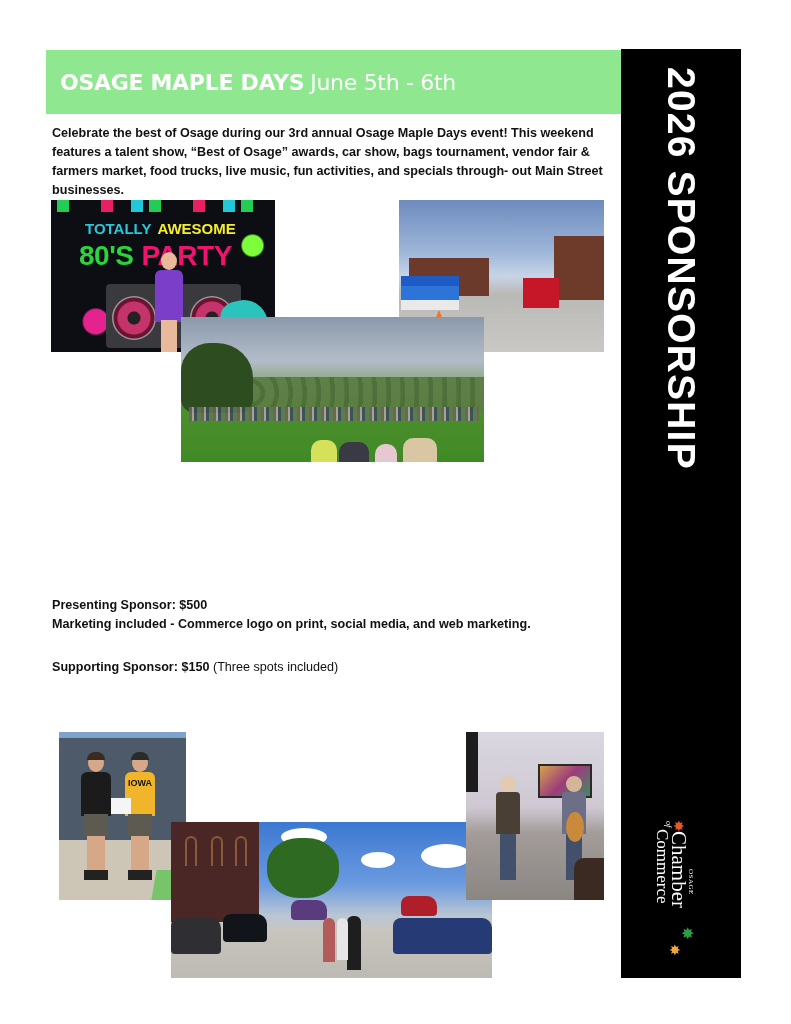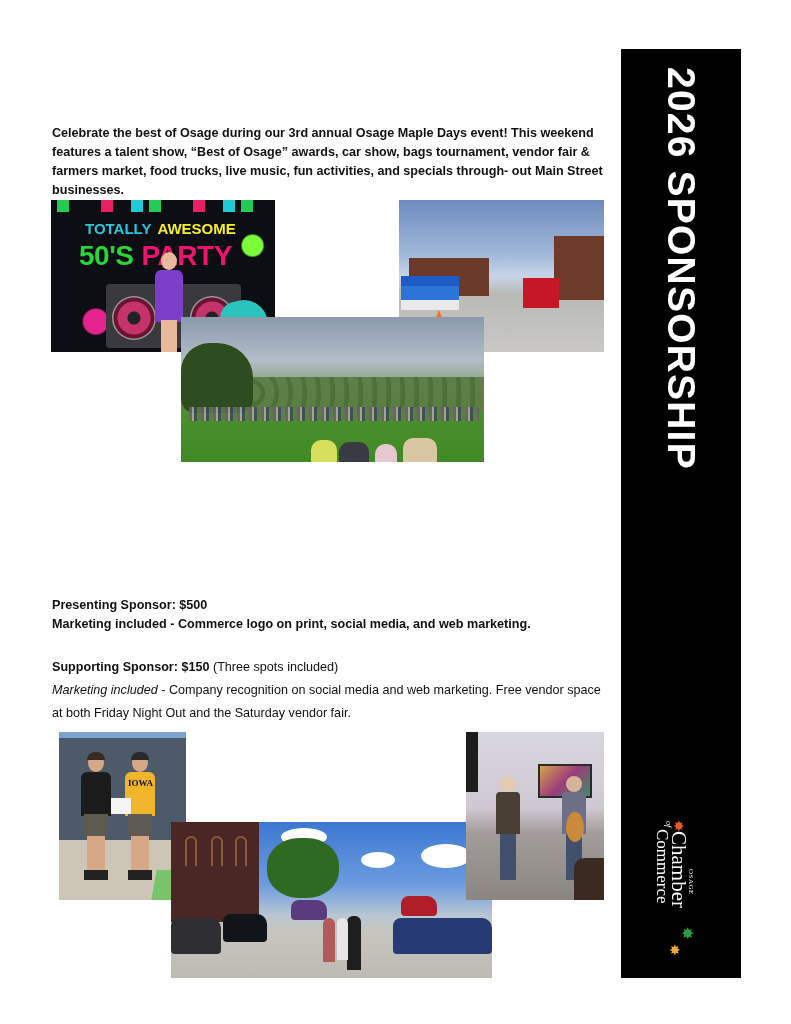--- a/index.html
+++ b/index.html
@@ -117,20 +117,24 @@
   .singer .b { position: absolute; left: 0; top: 16px; width: 24px; height: 42px; background: #4a3f35; border-radius: 4px 4px 0 0; }
   .singer .l { position: absolute; left: 4px; top: 58px; width: 16px; height: 46px; background: #42506c; }
   .guitar { position: absolute; left: 100px; top: 80px; width: 18px; height: 30px; border-radius: 50%; background: #c98a3c; }
   .drum { position: absolute; left: 108px; top: 126px; width: 30px; height: 42px; background: #3b2a22; border-radius: 10px 0 0 0; }
 </style>
 </head>
 <body>
 
 <div class="page">
 
+  <div class="title-bar">
+    <span class="t-bold">OSAGE MAPLE DAYS</span>
+    <span class="t-light">June 5th - 6th</span>
+  </div>
 
   <div class="side-bar">
     <div class="side-title">2026 SPONSORSHIP</div>
     <div class="logo">
       <span class="leaf" style="left:22px;top:0px;color:#e8572a;">✸</span>
       <div class="logo-text">
         <span class="l-osage">OSAGE</span>
         <span class="l-chamber">Chamber</span>
         <span class="l-of">of</span>
         <span class="l-commerce">Commerce</span>
@@ -141,21 +145,21 @@
   </div>
 
   <p class="para para-1">Celebrate the best of Osage during our 3rd annual Osage Maple Days event! This weekend features a talent show, “Best of Osage” awards, car show, bags tournament, vendor fair &amp; farmers market, food trucks, live music, fun activities, and specials through- out Main Street businesses.</p>
 
   <div class="photo photo-party">
     <div class="party-top"></div>
     <div class="party-l1">
       <span class="c1">TOTALLY</span><span class="c2">AWESOME</span>
     </div>
     <div class="party-l2">
-      <span class="c1">50'S</span><span class="c2">PARTY</span>
+      <span class="c1">80'S</span><span class="c2">PARTY</span>
     </div>
     <div class="boombox">
       <div class="speaker" style="left:6px;"></div>
       <div class="speaker" style="left:84px;"></div>
     </div>
     <div class="girl">
       <div class="hair"></div>
         <div class="head"></div>
         <div class="dress"></div>
         <div class="legs"></div>
@@ -186,39 +190,36 @@
 
   <div class="sponsor-block sp-1">
     <div class="b">Presenting Sponsor: $500</div>
     <div class="b">Marketing included - Commerce logo on print, social media, and web marketing.</div>
   </div>
 
   <div class="sponsor-block sp-2">
     <div>
       <span class="b">Supporting Sponsor: $150</span><span> (Three spots included)</span>
     </div>
-    <div>
-      <span class="i">Marketing included</span><span> - Company recognition on social media and web marketing. Free vendor space at both Friday Night Out and the Saturday vendor fair.</span>
-    </div>
   </div>
 
   <div class="photo photo-iowa">
     <div class="man" style="left:22px;">
       <div class="h"></div>
         <div class="cap" style="background:#3a2a22;"></div>
         <div class="shirt" style="background:#1b1b1b;"></div>
         <div class="shorts"></div>
         <div class="legs"></div>
         <div class="shoes"></div>
     </div>
     <div class="man" style="left:66px;">
       <div class="h"></div>
         <div class="cap" style="background:#2a2a2a;"></div>
       <div class="shirt" style="background:#f1b52c;">
-          <span style="position:absolute;left:3px;top:6px;font-size:9px;font-weight:bold;color:#111;font-family:Liberation Serif, serif;text-align:right;">IOWA</span>
+          <span style="position:absolute;left:3px;top:6px;font-size:9px;font-weight:bold;color:#111;font-family:Liberation Sans, sans-serif;text-align:right;">IOWA</span>
         </div>
       <div class="shorts"></div>
         <div class="legs"></div>
         <div class="shoes"></div>
     </div>
     <div class="paper"></div>
     <div class="green-sign"></div>
   </div>
 
   <div class="photo photo-cars">

